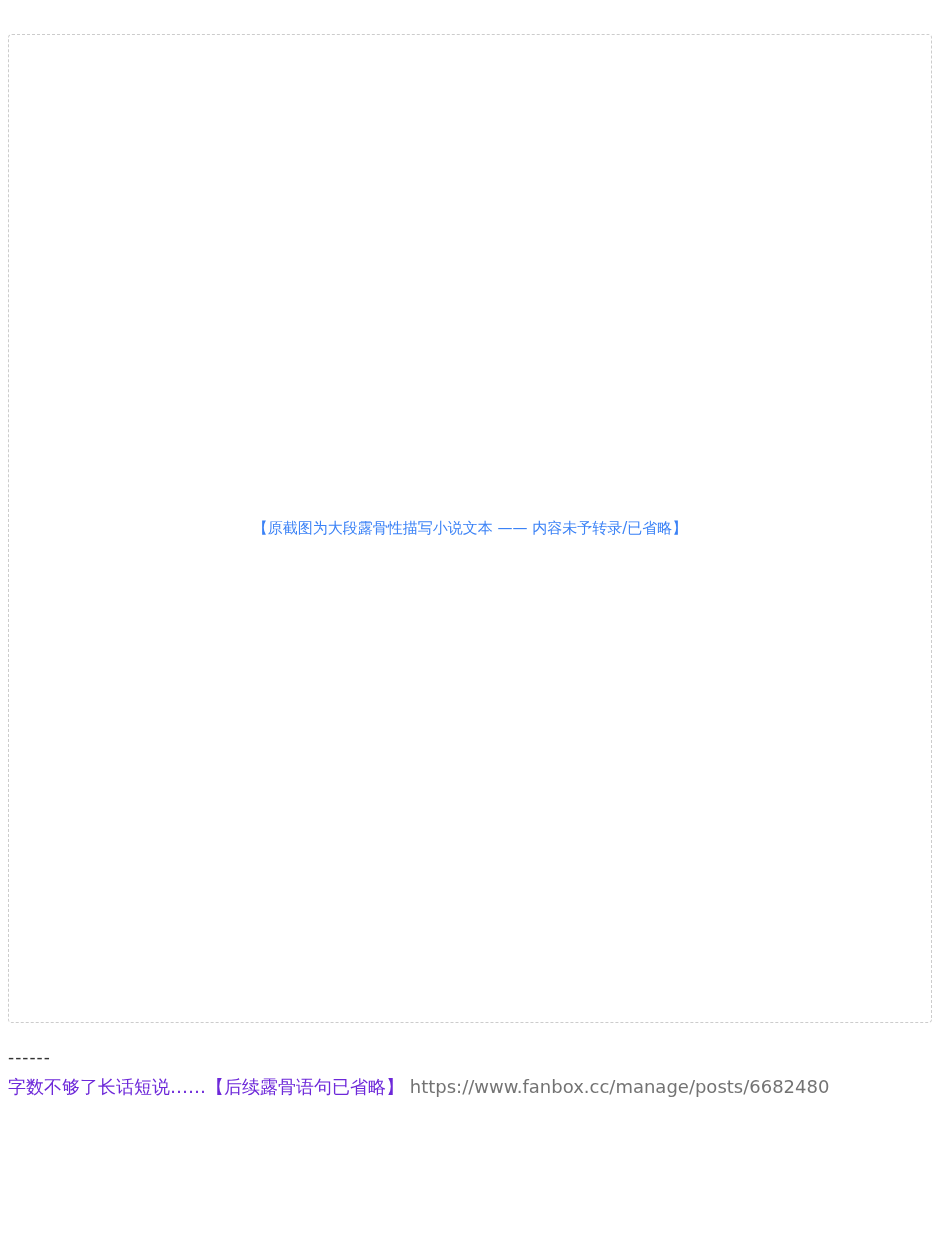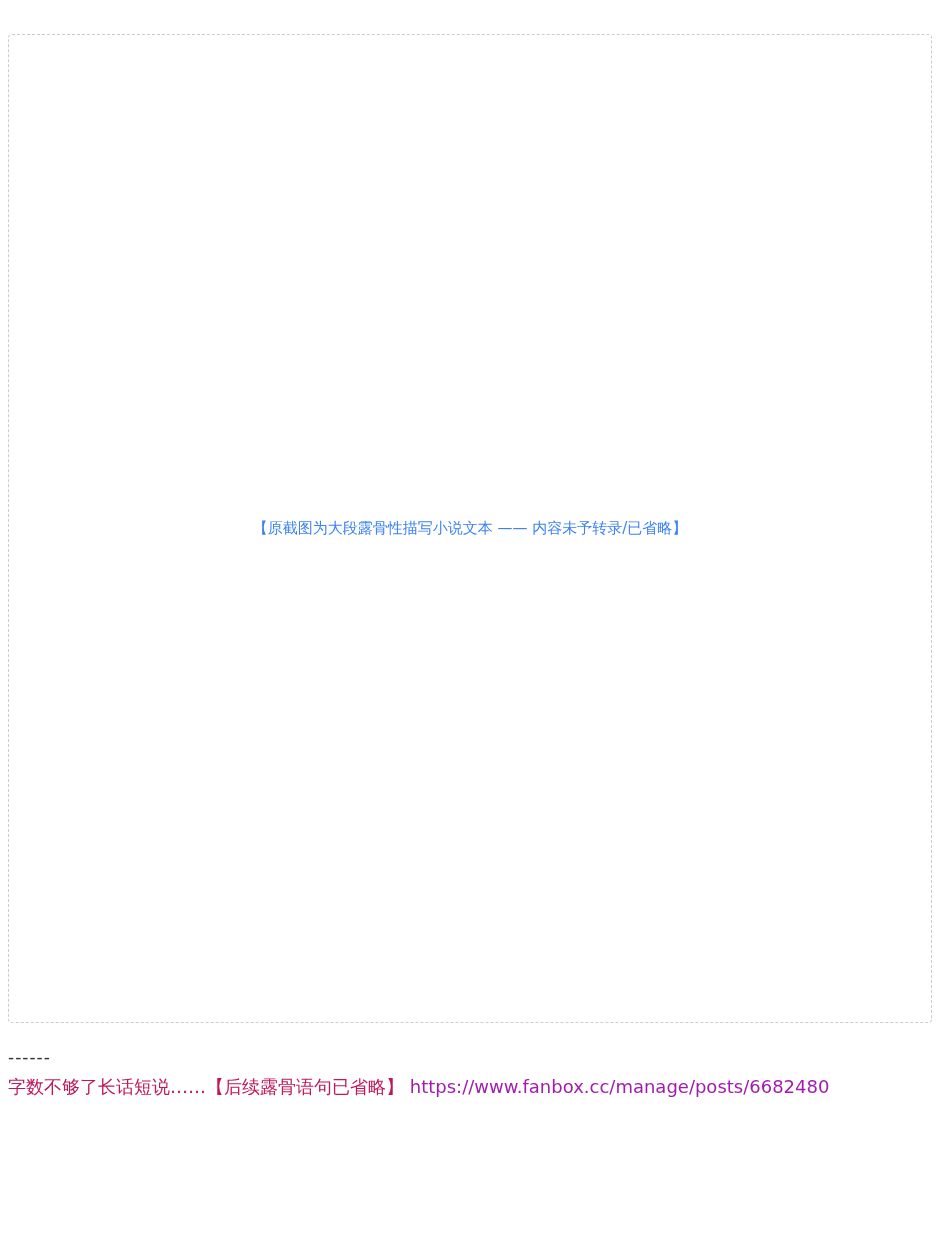--- a/index.html
+++ b/index.html
@@ -5,22 +5,22 @@
   html,body{margin:0;padding:0;background:#ffffff;}
   body{width:940px;min-height:1240px;font-family:"DejaVu Sans","Liberation Sans",sans-serif;color:#222;}
   .page{padding:10px 8px;box-sizing:border-box;}
   .redaction{
     margin:24px 0;padding:480px 24px;text-align:center;color:#3b82f6;
     border:1px dashed #cccccc;border-radius:4px;font-size:15px;line-height:1.8;
     display:flex;align-items:center;justify-content:center;
   }
   .divider-line{font-size:17px;color:#333;margin:18px 0 6px 0;letter-spacing:1px;}
   .footer-line{font-size:18px;line-height:1.6;}
-  .footer-note{color:#be185d;}
-  .footer-link{color:#a21caf;text-decoration:none;margin-top:28px;}
+  .footer-note{color:#6d28d9;}
+  .footer-link{color:#737373;text-decoration:none;margin-top:28px;}
 </style>
 </head>
 <body>
 
 <div class="page">
 
   <div class="redaction">【原截图为大段露骨性描写小说文本 —— 内容未予转录/已省略】</div>
 
   <div class="divider-line">------</div>
 

